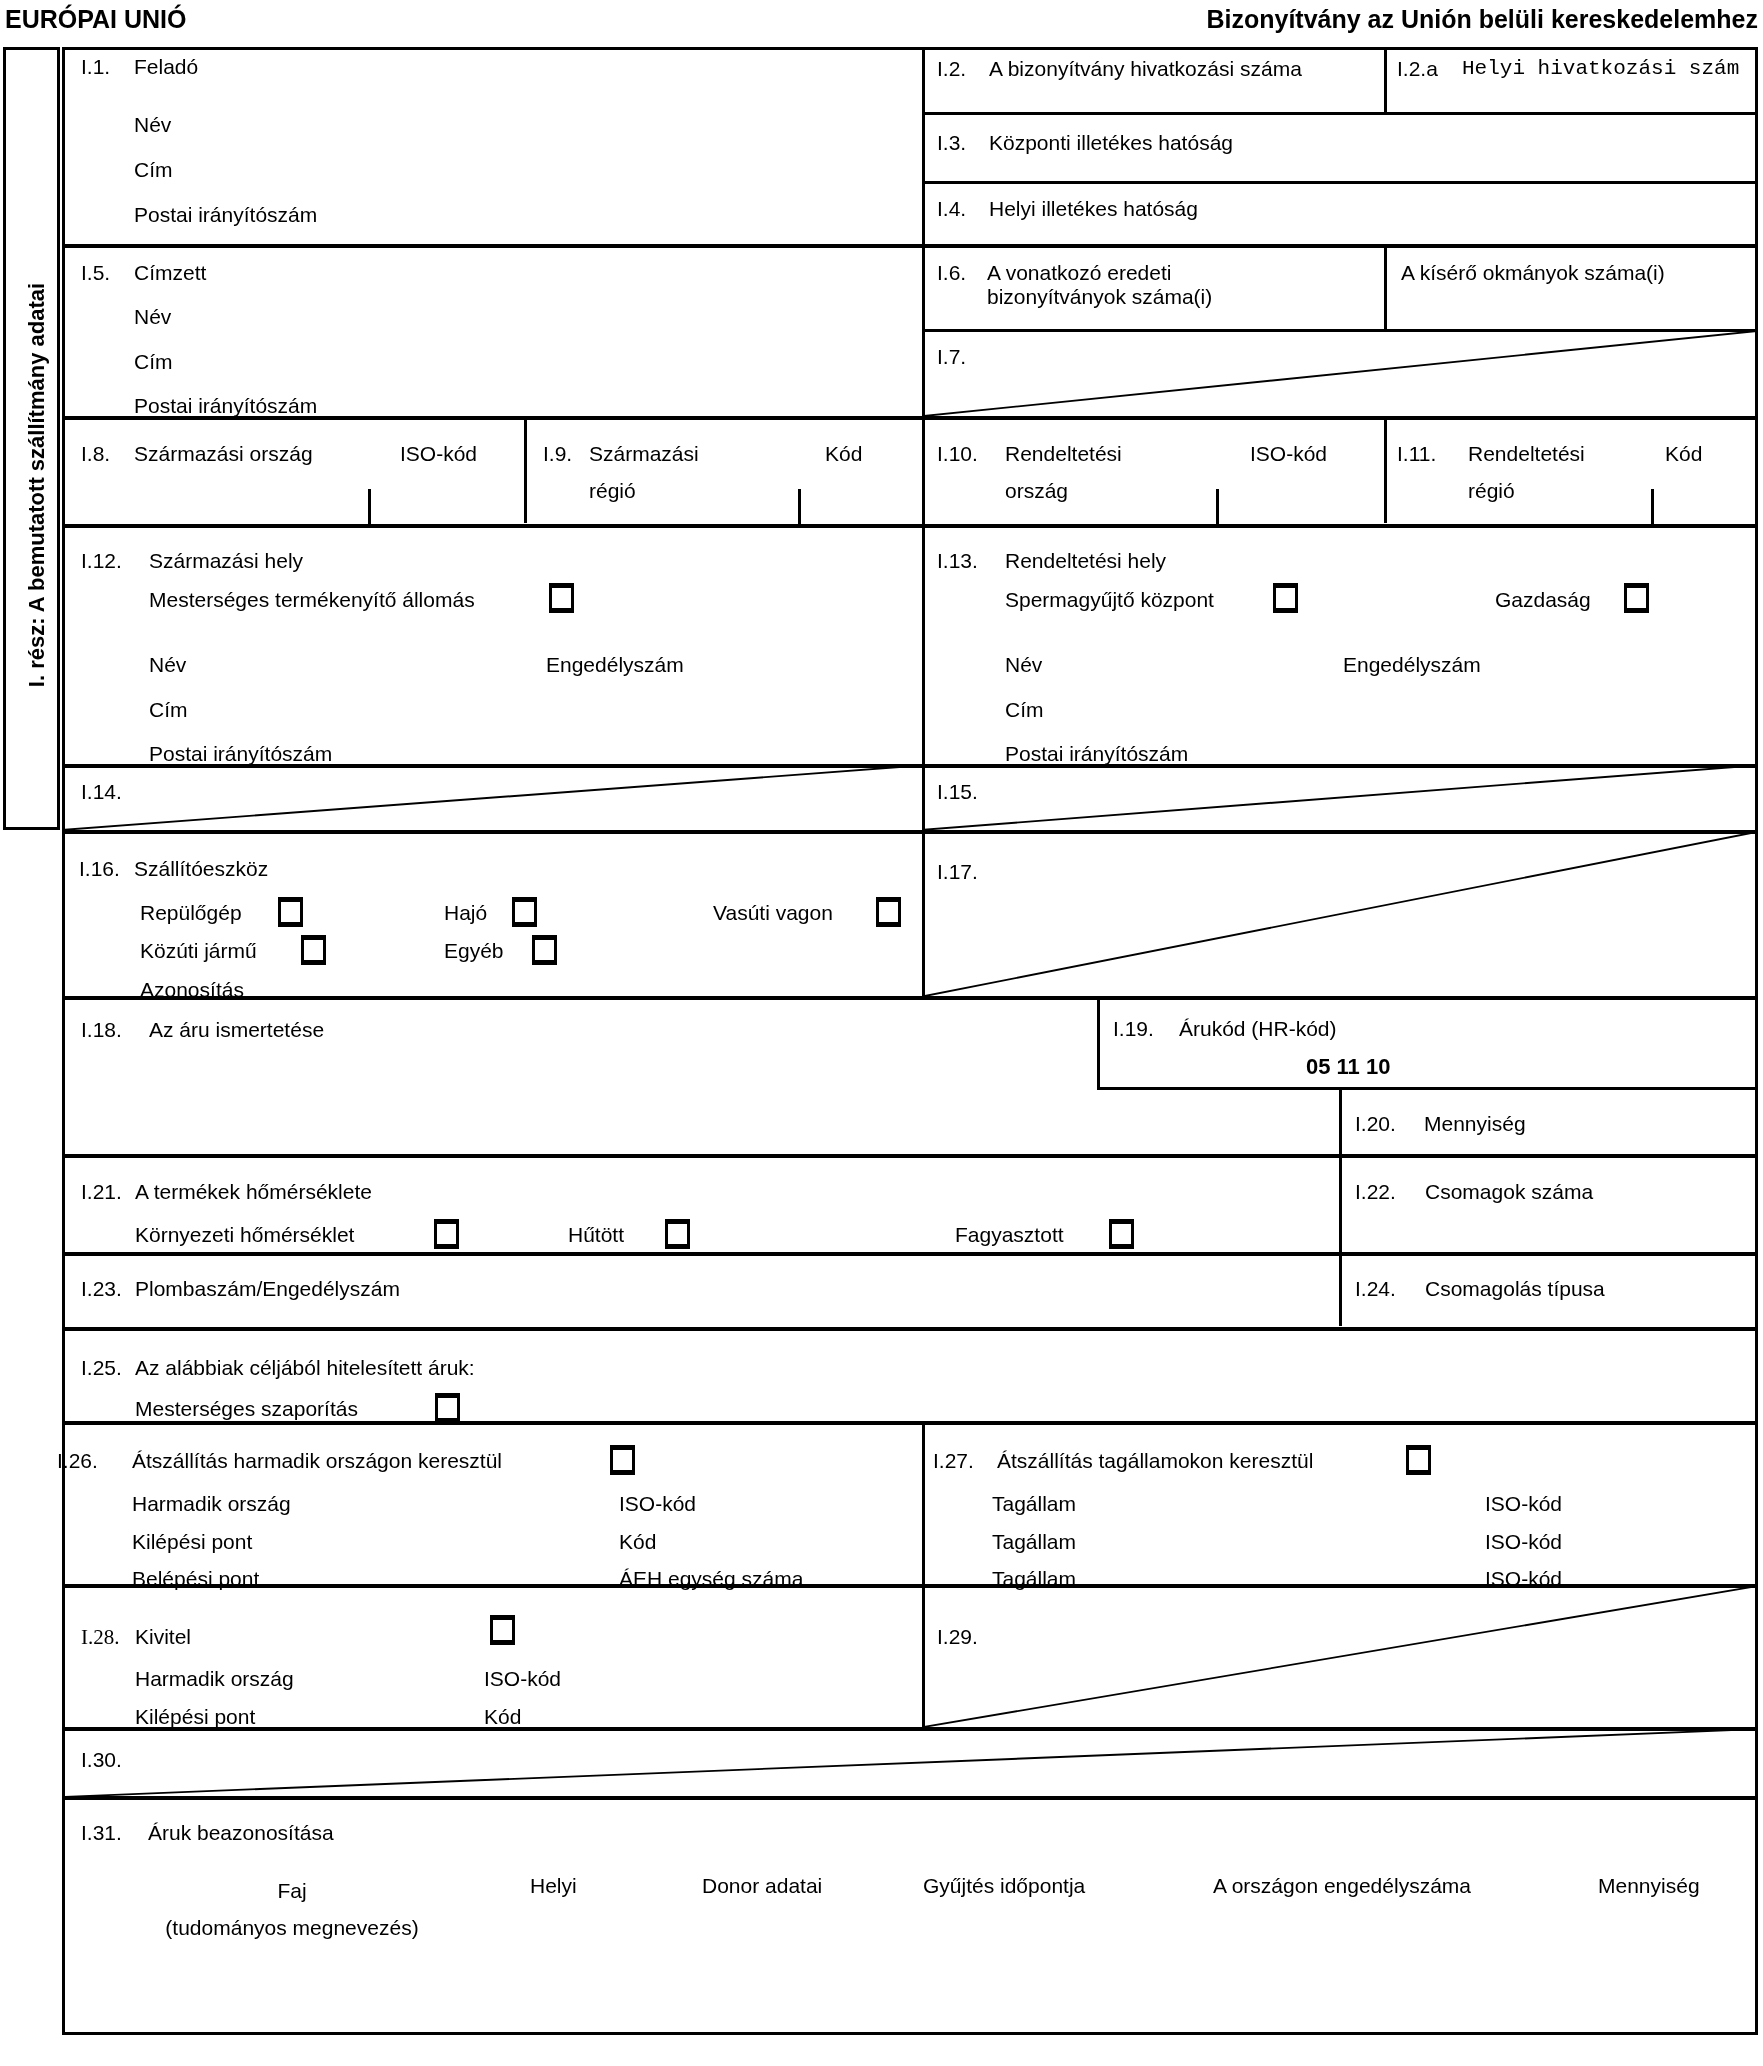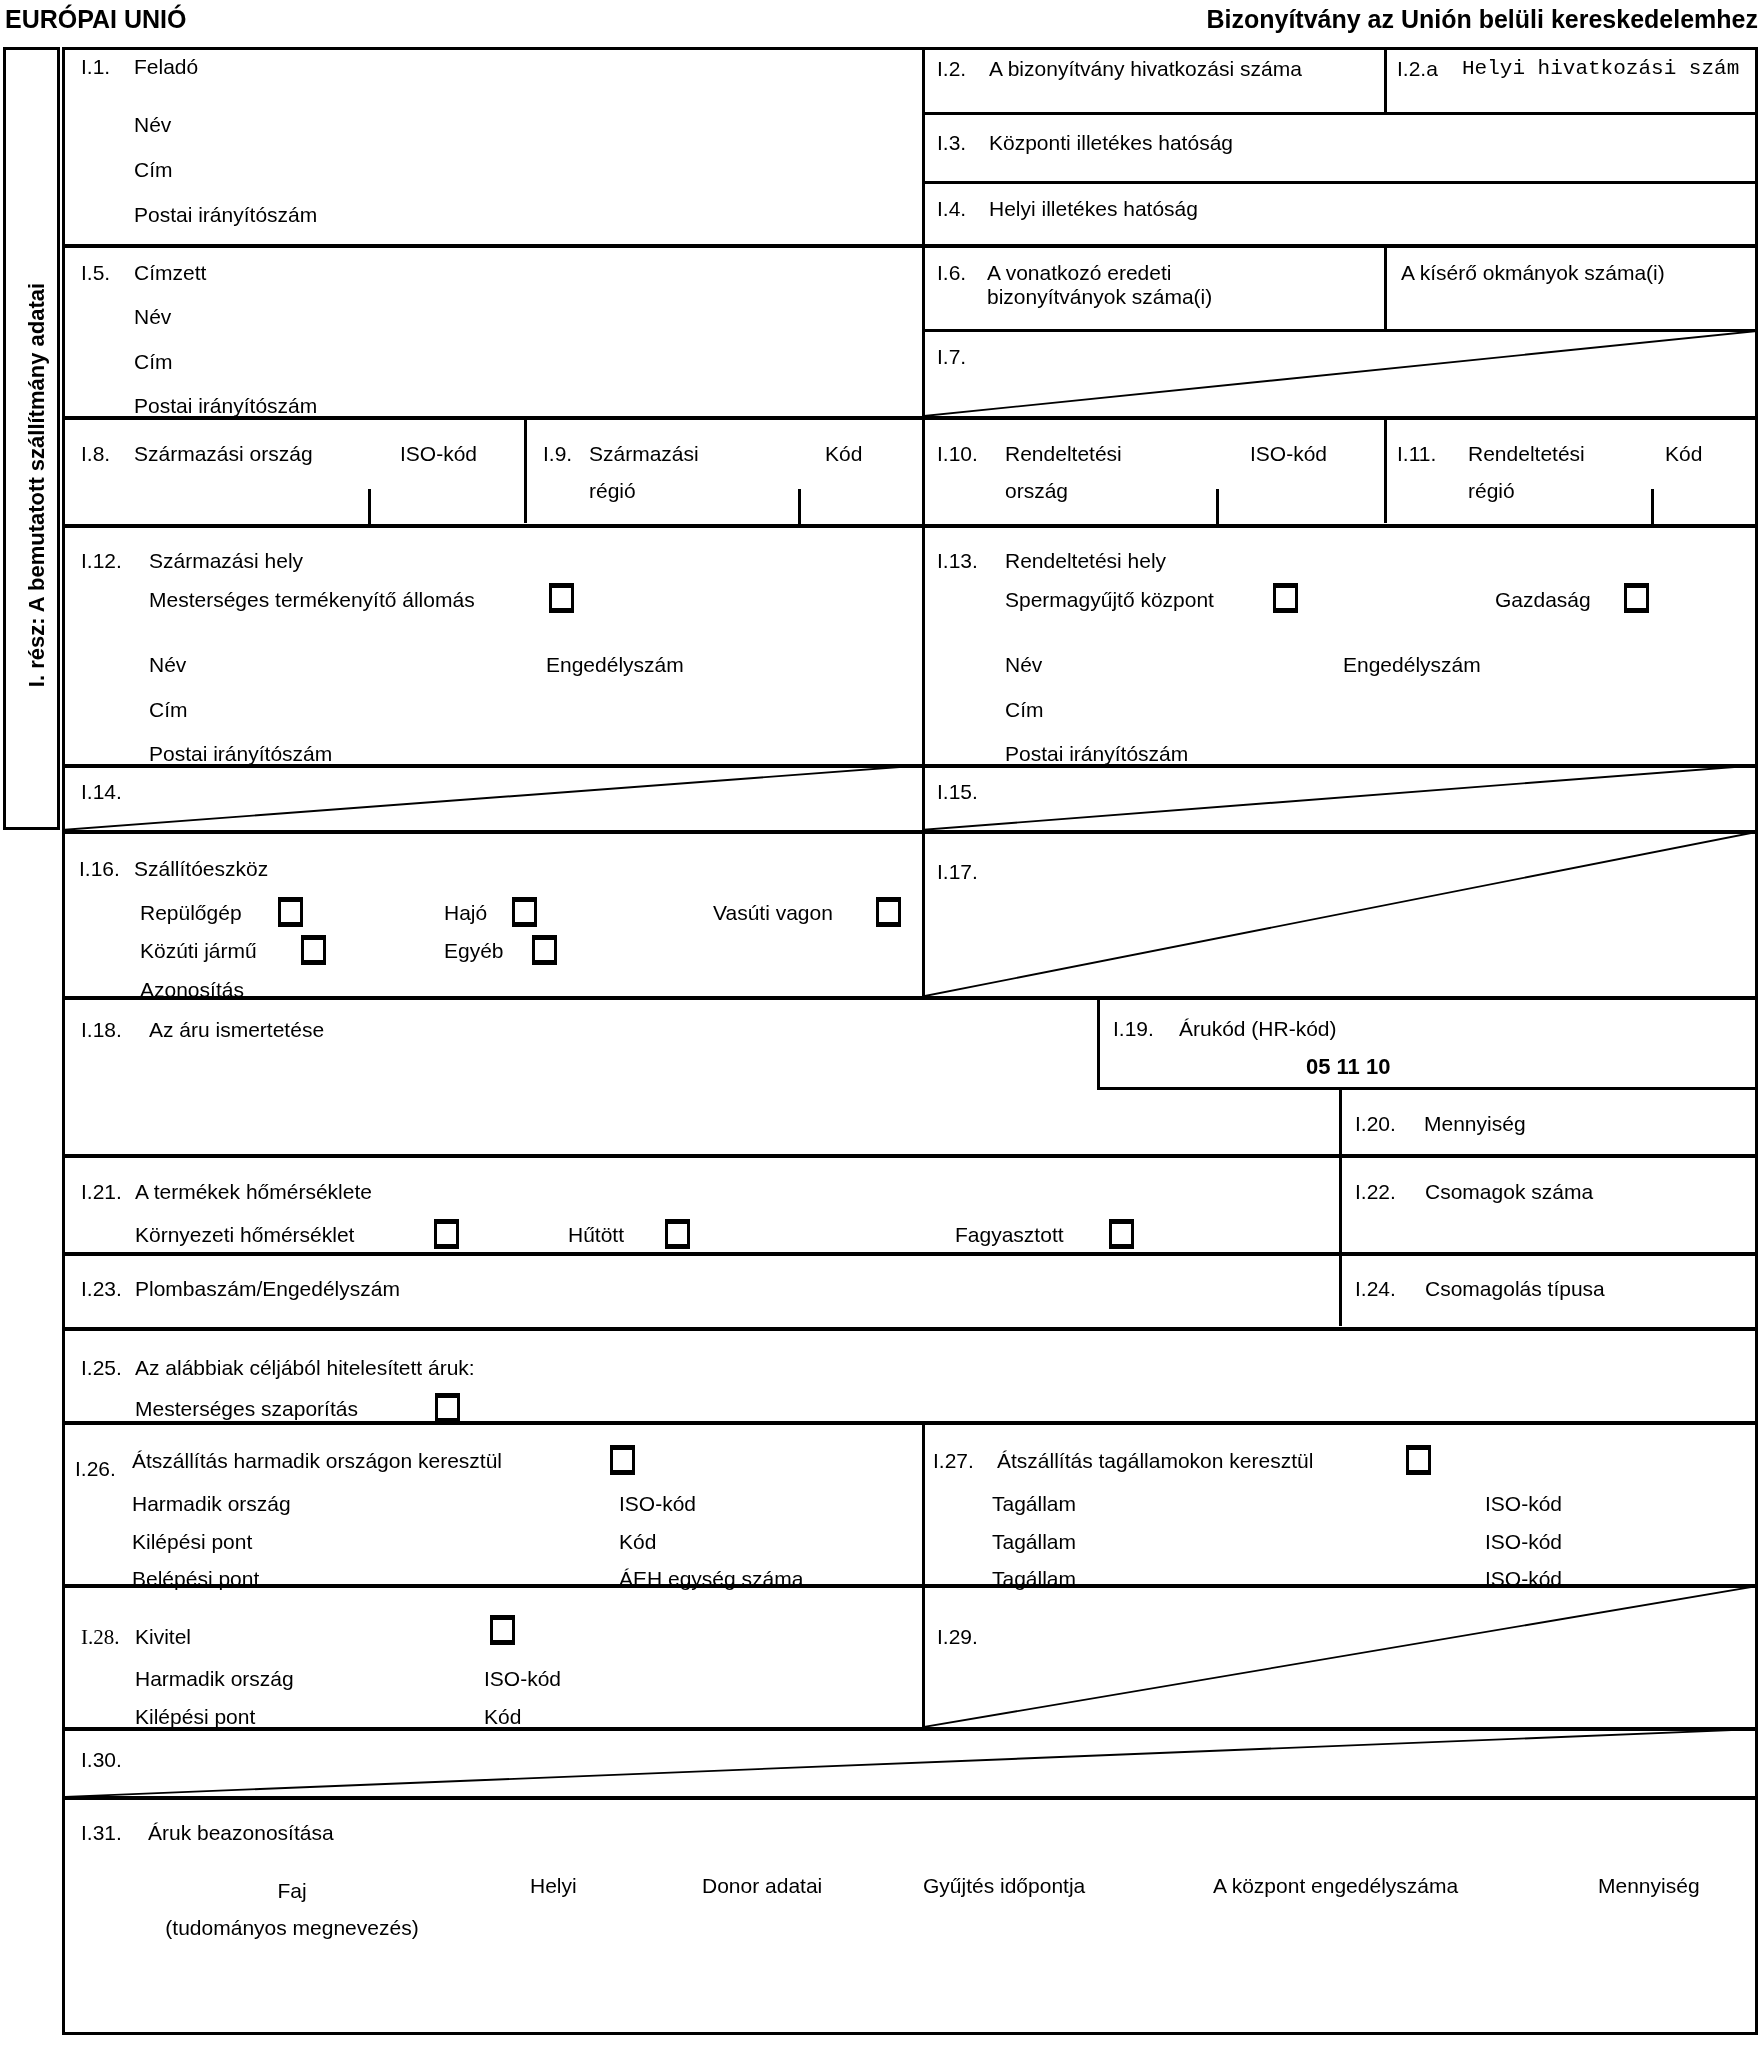--- a/index.html
+++ b/index.html
@@ -186,21 +186,21 @@
 <span class="lbl" style="left:81px;top:1277px;">I.23.</span>
 <span class="lbl" style="left:135px;top:1277px;">Plombaszám/Engedélyszám</span>
 <span class="lbl" style="left:1355px;top:1277px;">I.24.</span>
 <span class="lbl" style="left:1425px;top:1277px;">Csomagolás típusa</span>
 
 <span class="lbl" style="left:81px;top:1356px;text-align:right;">I.25.</span>
 <span class="lbl" style="left:135px;top:1356px;">Az alábbiak céljából hitelesített áruk:</span>
 <span class="lbl" style="left:135px;top:1397px;">Mesterséges szaporítás</span>
 <span class="cb" style="left:435px;top:1393px;"></span>
 
-<span class="lbl" style="left:75px;top:1449px;margin-top:8px;">I.26.</span>
+<span class="lbl" style="left:57px;top:1449px;">I.26.</span>
 <span class="lbl" style="left:132px;top:1449px;">Átszállítás harmadik országon keresztül</span>
 <span class="cb" style="left:610px;top:1445px;"></span>
 <span class="lbl" style="left:132px;top:1492px;">Harmadik ország</span>
 <span class="lbl" style="left:619px;top:1492px;">ISO-kód</span>
 <span class="lbl" style="left:132px;top:1530px;">Kilépési pont</span>
 <span class="lbl" style="left:619px;top:1530px;">Kód</span>
 <span class="lbl" style="left:132px;top:1567px;">Belépési pont</span>
 <span class="lbl" style="left:619px;top:1567px;">ÁEH egység száma</span>
 
 <span class="lbl" style="left:933px;top:1449px;">I.27.</span>
@@ -226,15 +226,15 @@
 
 <span class="lbl" style="left:81px;top:1821px;">I.31.</span>
 <span class="lbl" style="left:148px;top:1821px;">Áruk beazonosítása</span>
 <div class="lbl ctr" style="left:143px;top:1872px;width:298px;white-space:normal;line-height:37px;">
   <span>Faj</span><br>
   <span>(tudományos megnevezés)</span>
 </div>
 <span class="lbl" style="left:530px;top:1874px;">Helyi</span>
 <span class="lbl" style="left:702px;top:1874px;">Donor adatai</span>
 <span class="lbl" style="left:923px;top:1874px;">Gyűjtés időpontja</span>
-<span class="lbl" style="left:1213px;top:1874px;">A központ engedélyszáma</span>
+<span class="lbl" style="left:1213px;top:1874px;">A országon engedélyszáma</span>
 <span class="lbl" style="left:1598px;top:1874px;">Mennyiség</span>
 
 
 </body></html>

